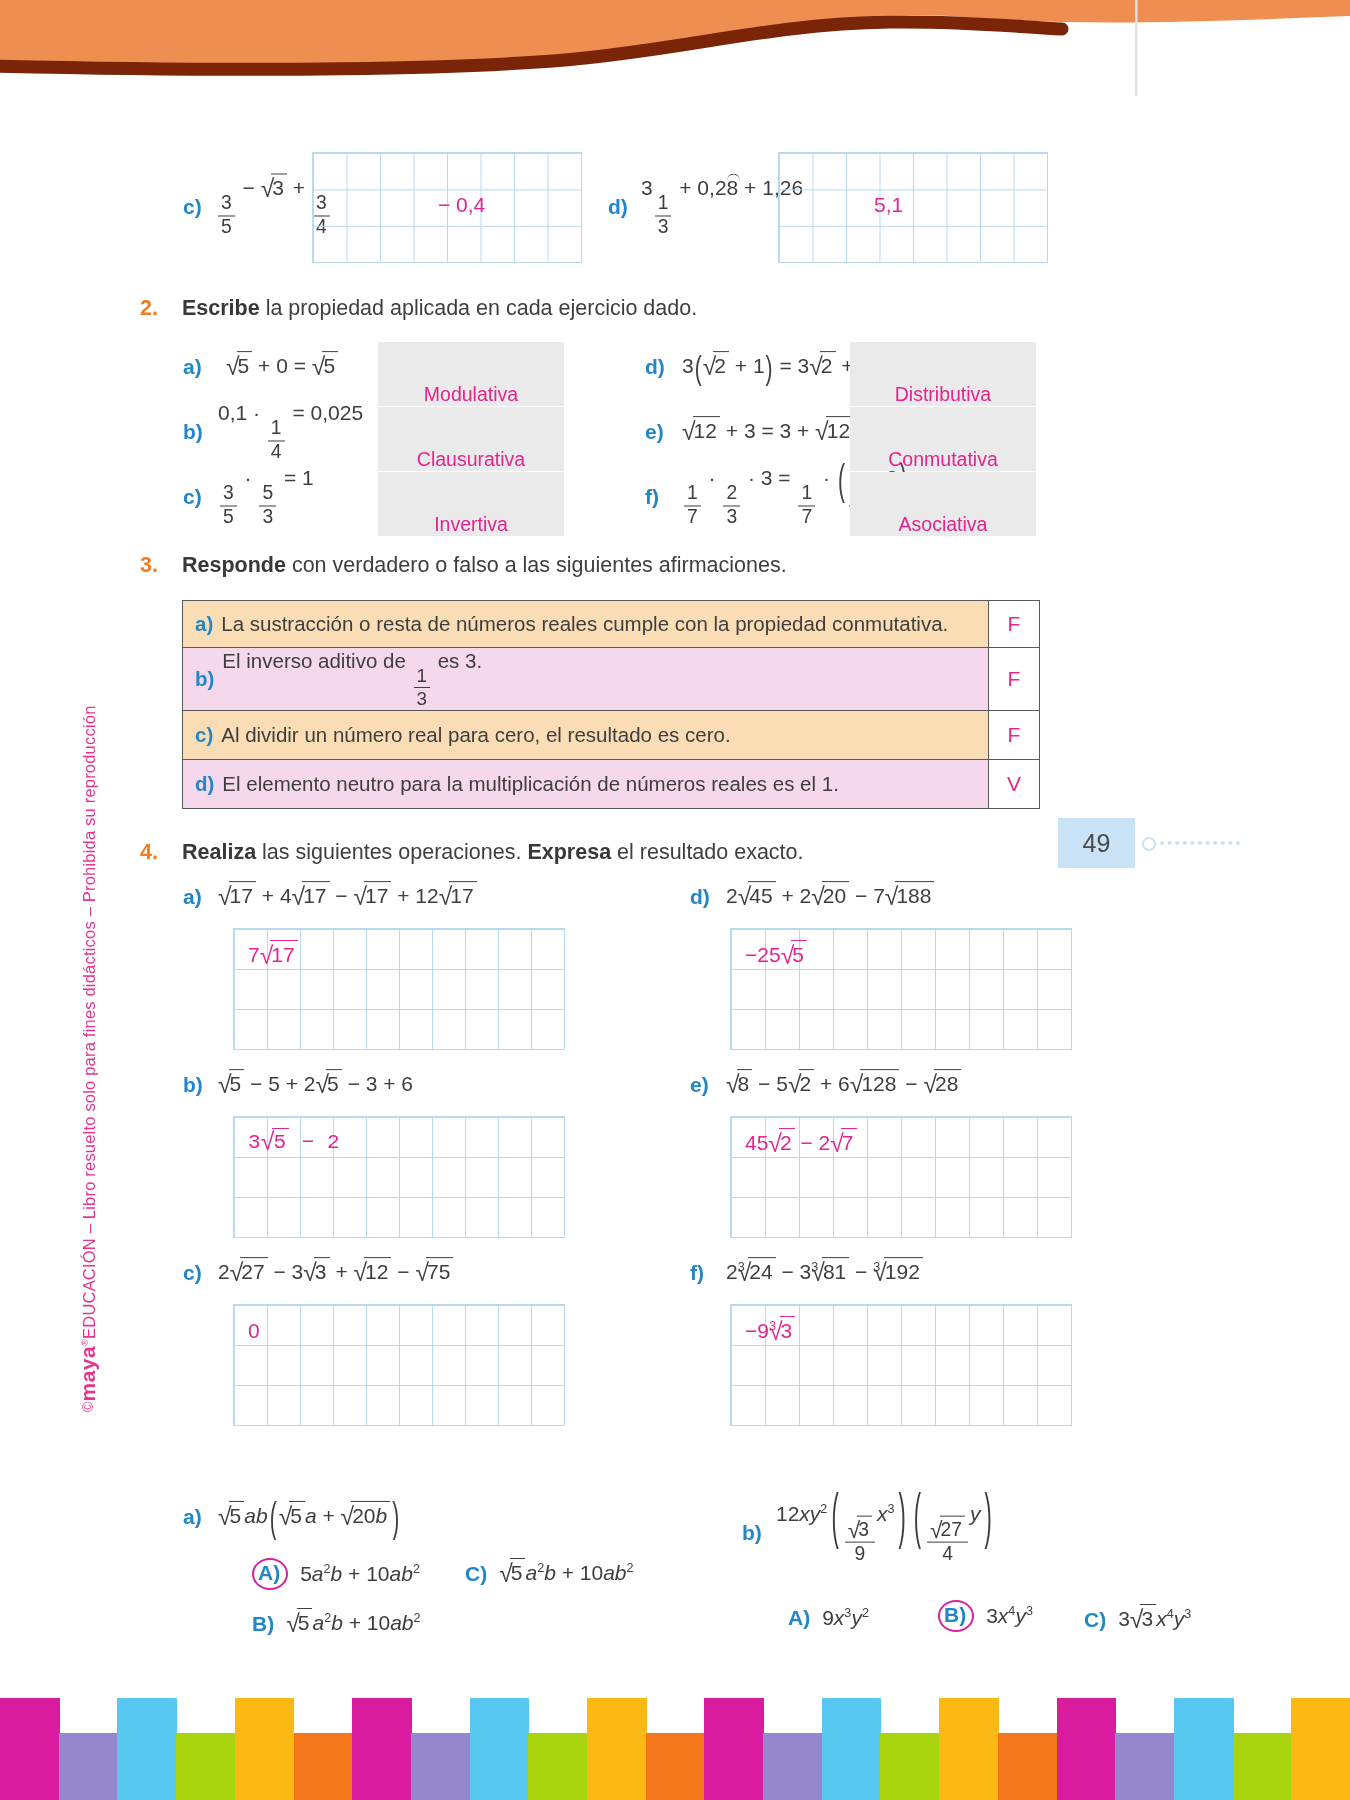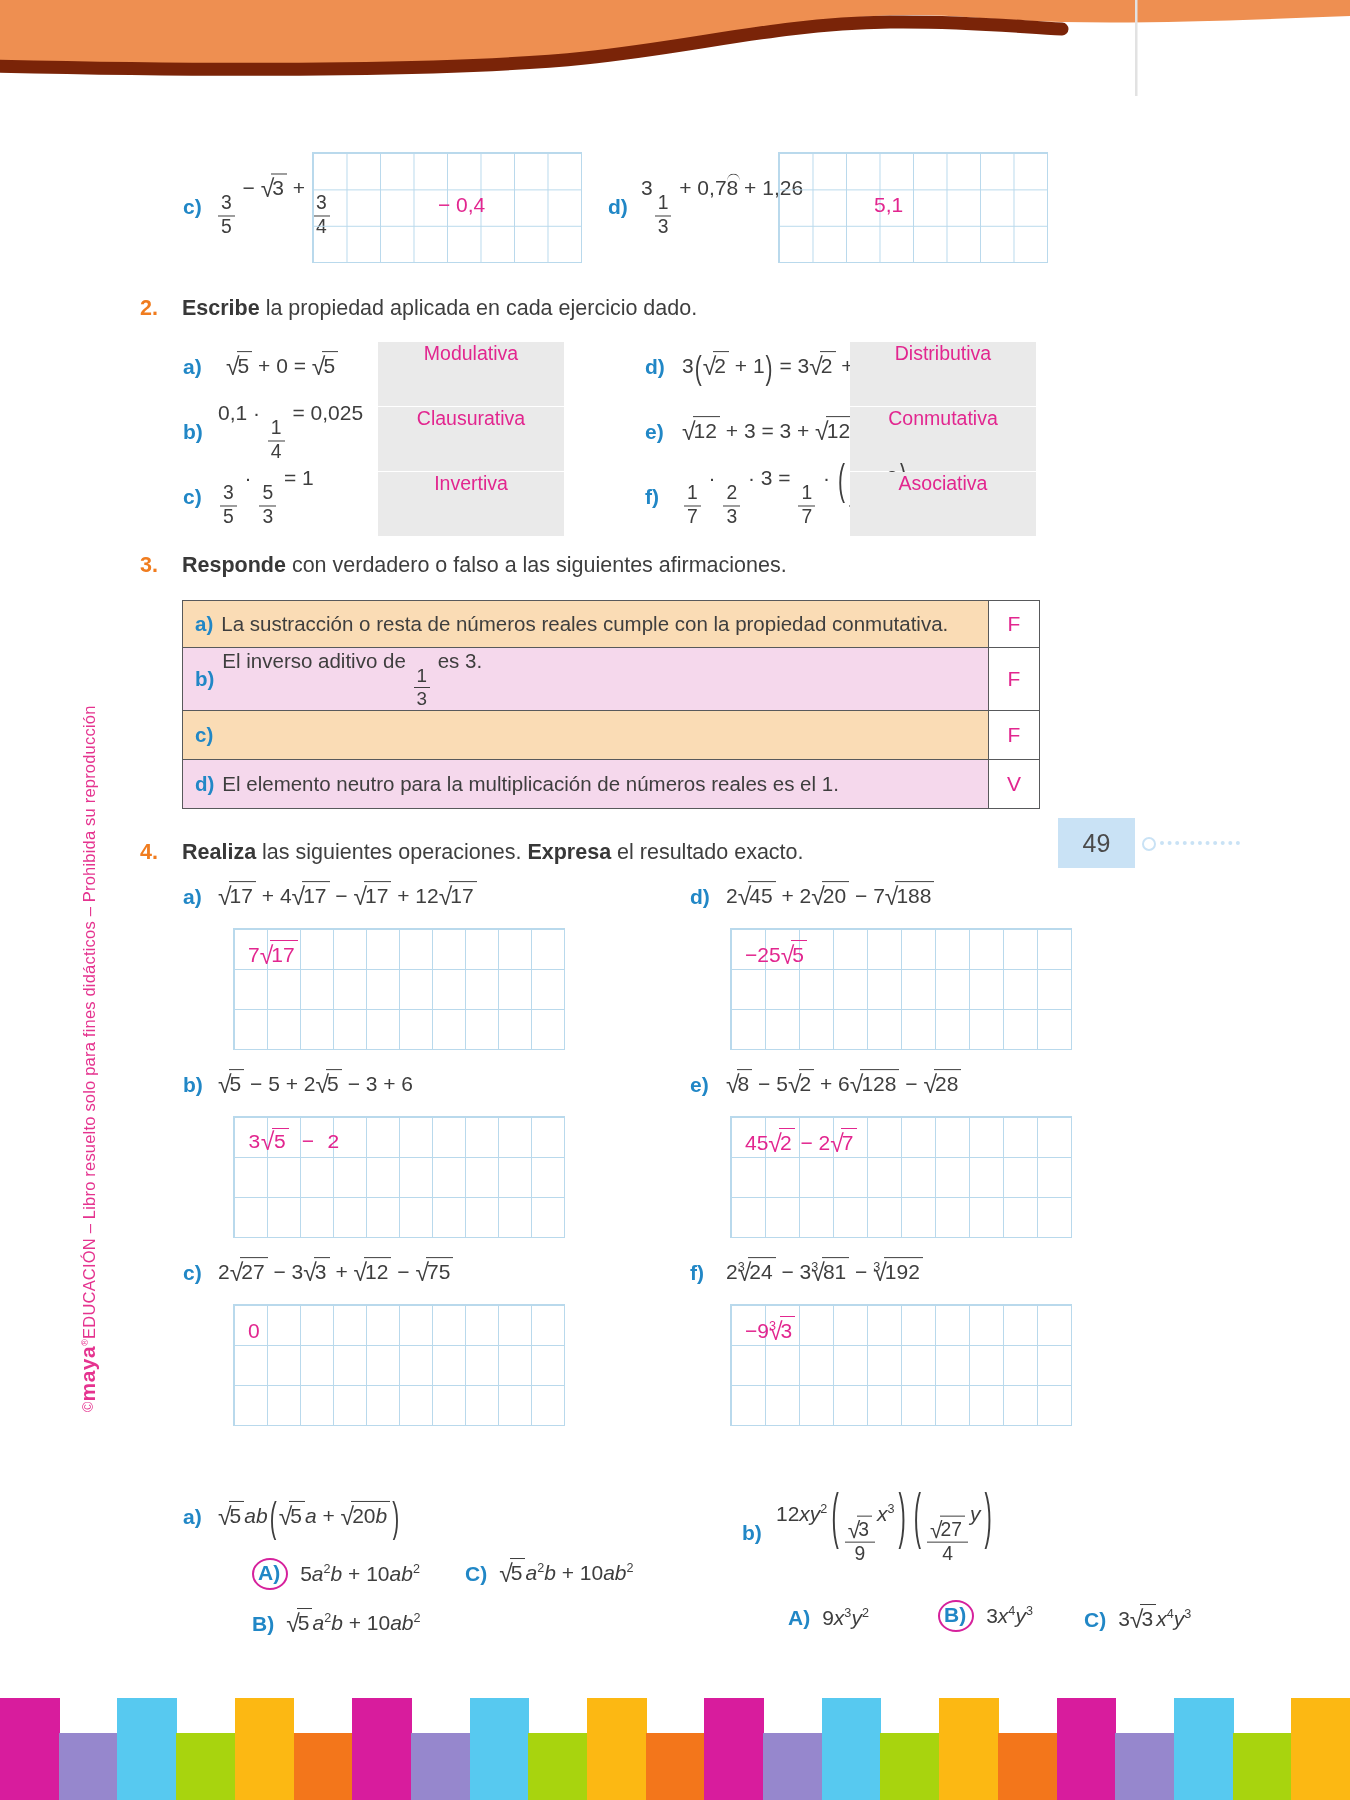--- a/index.html
+++ b/index.html
@@ -38,21 +38,21 @@
   .mbp{display:inline-block;transform:scaleY(1.55);vertical-align:-.08em;margin:0 1px;}
   .mbm{display:inline-block;transform:scaleY(2.0);vertical-align:-.1em;margin:0 2px;}
   .mbx{display:inline-block;transform:scaleY(2.8);vertical-align:-.12em;margin:0 4px;font-size:1.04em;}
   
   .agrid{position:absolute;border:1px solid var(--grid-line,#b9d9ec);
     background-image:linear-gradient(to right,var(--grid-line,#b9d9ec) 1px,transparent 1px),
                      linear-gradient(to bottom,var(--grid-line,#b9d9ec) 1px,transparent 1px);text-align:center;}
   .grid-ans{position:absolute;color:var(--answer-pink,#e2268f);font-size:21px;white-space:nowrap;}
   
   .prop-box{position:absolute;width:186px;height:64px;background:var(--box-gray,#eaeaea);
-    display:flex;align-items:flex-start;justify-content:center;
+    display:flex;align-items:flex-end;justify-content:center;
     color:var(--answer-pink,#e2268f);font-size:19.5px;}
   
   .tf-table{position:absolute;left:182px;top:600px;width:858px;border:1.6px solid var(--table-border,#58595b);box-sizing:border-box;}
   .tf-row{display:flex;}
   .tf-row + .tf-row{border-top:1.6px solid var(--table-border,#58595b);}
   .tf-text{flex:1;display:flex;align-items:center;padding:2px 8px 2px 12px;font-size:20.5px;color:#3e3e3e;}
   .tf-label{color:var(--accent-blue,#2187c6);font-weight:bold;margin-right:8px;}
   .tf-ans{width:50px;border-left:1.6px solid var(--table-border,#58595b);background:#fff;
     display:flex;align-items:center;justify-content:center;color:var(--answer-pink,#e2268f);font-size:21px;}
   
@@ -100,21 +100,21 @@
           <span class="mfn">3</span>
           <span class="mfd">4</span>
         </span></div>
       <div class="agrid" style="left: 312px; top: 152px; width: 268px; height: 109px; background-size: 33.5px 36.4px;">
         <span class="grid-ans" style="left: 125px; top: 40px;">− 0,4</span>
       </div>
       <div class="ilabel" style="left: 608px; top: 207px;">d)</div>
       <div class="expr" style="left: 641px; top: 207px;"><span class="mt">3</span><span class="mfrac">
           <span class="mfn">1</span>
           <span class="mfd">3</span>
-        </span><span class="mt"> + 0,7</span><span class="mhat">8</span><span class="mt"> + 1,26</span></div>
+        </span><span class="mt"> + 0,2</span><span class="mhat">8</span><span class="mt"> + 1,26</span></div>
       <div class="agrid" style="left: 778px; top: 152px; width: 268px; height: 109px; background-size: 33.5px 36.4px;">
         <span class="grid-ans" style="left: 95px; top: 40px;">5,1</span>
       </div>
     </section>
 
   <div class="ex-header" style="top:296px">
     <span class="ex-num">2.</span><span class="ex-verb">Escribe</span><span> la propiedad aplicada en cada ejercicio dado.</span>
   </div>
   <section id="ex2">
       <div class="ilabel" style="left: 183px; top: 367px;">a)</div>
@@ -191,20 +191,21 @@
               <span class="mfd">3</span>
             </span><span class="mt"> es 3.</span></span>
         </div>
         <div class="tf-ans">
           <span>F</span>
         </div>
       </div>
       <div class="tf-row" style="height: 48px;">
         <div class="tf-text" style="background: rgb(250, 220, 181);">
           <span class="tf-label">c)</span>
+          <span><span class="mt">Al dividir un número real para cero, el resultado es cero.</span></span>
         </div>
         <div class="tf-ans">
           <span>F</span>
         </div>
       </div>
       <div class="tf-row" style="height: 48px;">
         <div class="tf-text" style="background: rgb(245, 216, 236);">
           <span class="tf-label">d)</span>
           <span><span class="mt">El elemento neutro para la multiplicación de números reales es el 1.</span></span>
         </div>

